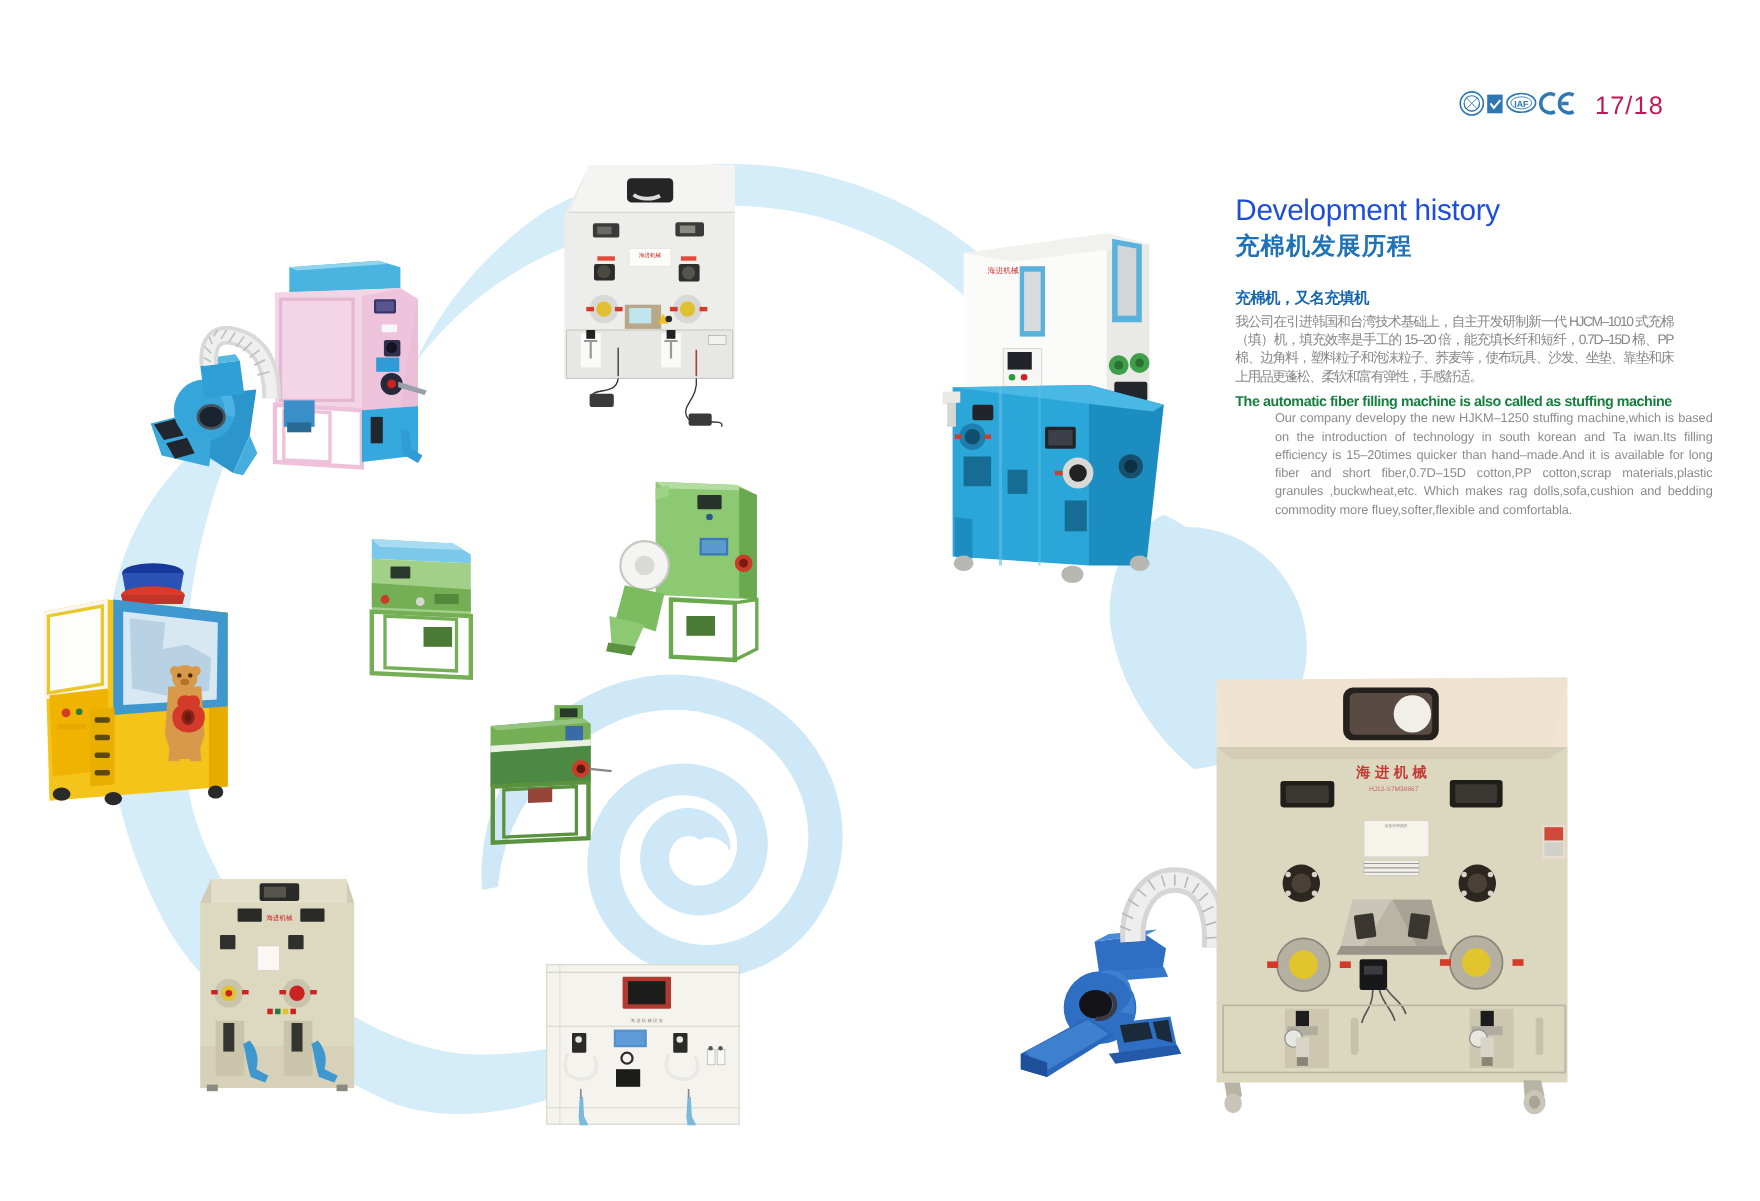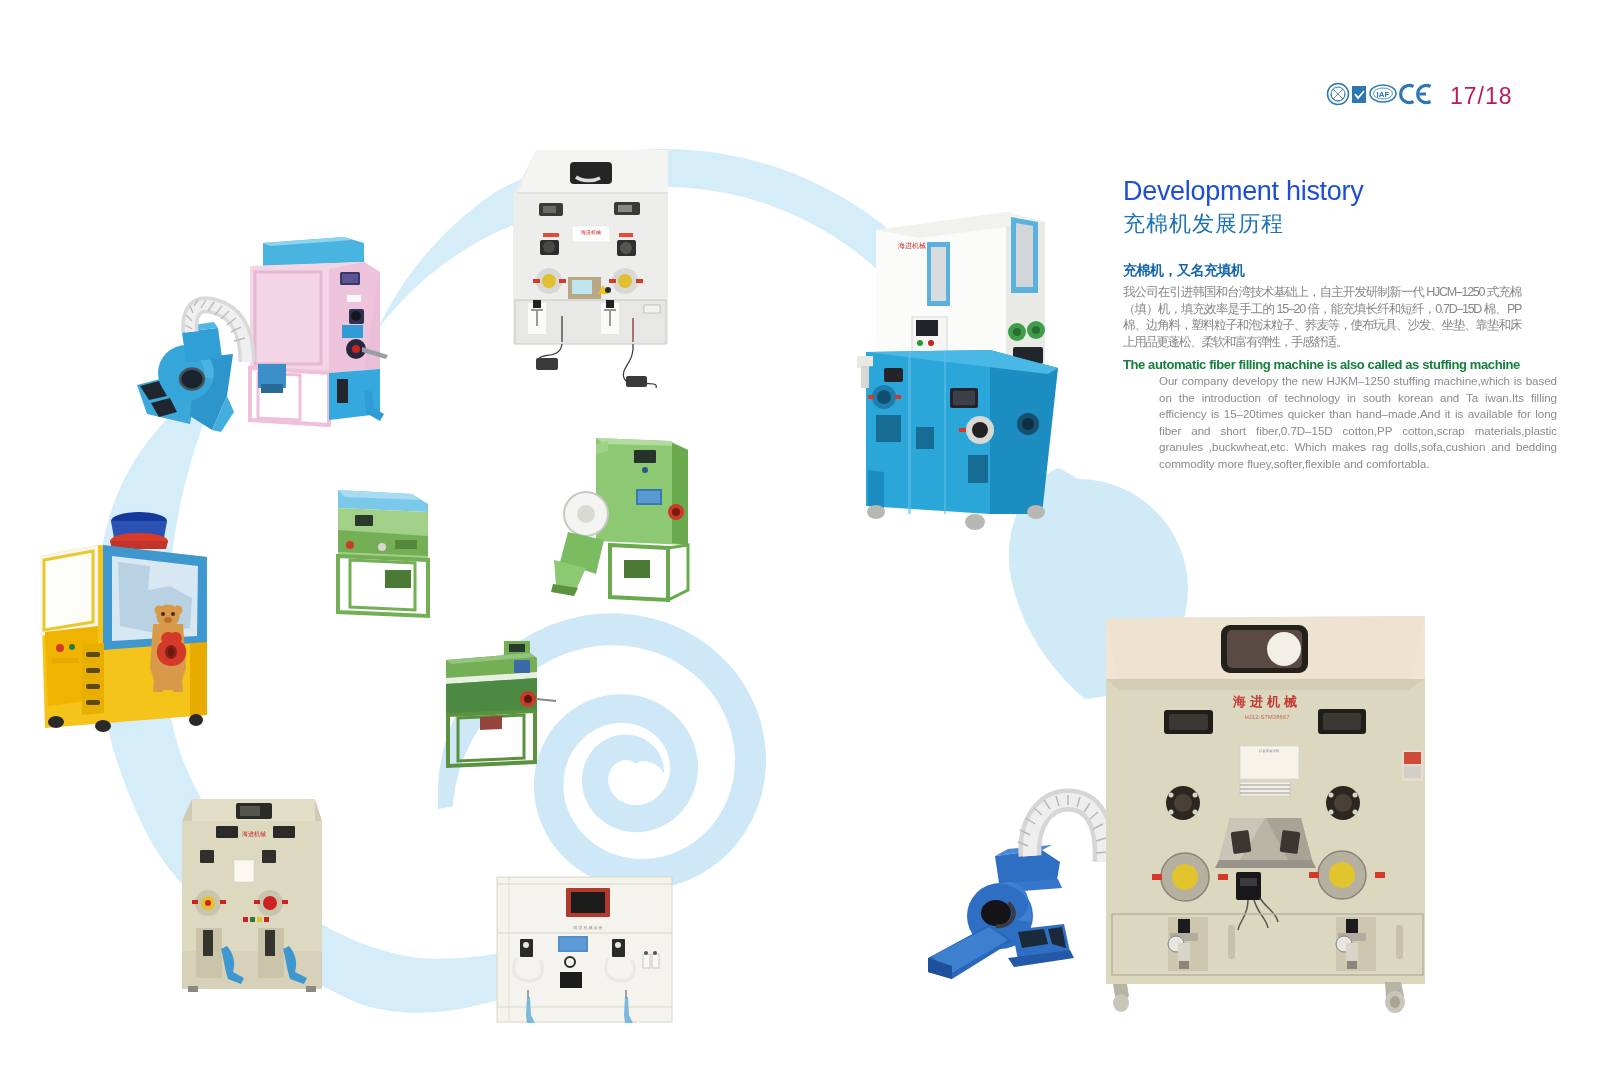--- a/index.html
+++ b/index.html
@@ -2,21 +2,21 @@
 <html><head>
 <meta charset="utf-8">
 <style>
 * { margin:0; padding:0; box-sizing:border-box; }
 body { width:1600px; height:1092px; background:#ffffff; font-family:"Liberation Sans", sans-serif; position:relative; overflow:hidden; }
 #art { position:absolute; left:0; top:0; }
 .logos { position:absolute; left:1326px; top:81px; width:260px; height:26px; }
 .pageno { position:absolute; left:1450px; top:83px; font-size:23px; color:#be185d; letter-spacing:1px; }
 .col { position:absolute; left:1123px; top:0px; width:398px; }
 h1 { position:absolute; top:176px; left:0; font-size:27px; font-weight:normal; color:#1d4ed8; letter-spacing:-0.3px; }
-h2 { position:absolute; top:209px; left:0; font-size:22px; font-weight:normal; color:#1e73b8; letter-spacing:1px; }
+h2 { position:absolute; top:209px; left:0; font-size:22px; font-weight:bold; color:#1e73b8; letter-spacing:1px; }
 .sub1 { position:absolute; top:262px; left:0; font-size:14px; font-weight:bold; color:#1565ad; letter-spacing:-0.5px; }
 .zh { position:absolute; top:284px; left:0; width:398px; font-size:12.5px; color:#878787; line-height:16.5px; text-align:justify; letter-spacing:-1.3px; }
 .sub2 { position:absolute; top:357px; left:0; font-size:13px; font-weight:bold; color:#15803d; letter-spacing:-0.4px; white-space:nowrap; }
 .en { position:absolute; top:373px; left:0; width:398px; font-size:11.6px; color:#8b8b8b; line-height:16.55px; text-align:justify; letter-spacing:-0.05px;margin-left:36px; }
 </style>
 </head>
 <body>
 <svg id="art" width="1600" height="1092" viewBox="0 0 1600 1092">
 <path d="M 376.2 330.1 L 381.3 321.3 L 386.0 312.3 L 391.0 303.4 L 396.3 294.7 L 401.9 286.0 L 407.7 277.6 L 413.8 269.2 L 420.2 261.1 L 426.9 253.1 L 433.8 245.3 L 440.9 237.7 L 448.4 230.3 L 456.0 223.1 L 463.9 216.1 L 472.1 209.3 L 480.4 202.8 L 489.0 196.5 L 497.8 190.4 L 507.3 185.6 L 516.9 181.0 L 526.6 176.7 L 536.5 172.8 L 546.5 169.1 L 556.6 165.7 L 566.8 162.6 L 577.0 159.9 L 587.4 157.4 L 597.8 155.2 L 608.3 153.4 L 618.8 151.9 L 629.4 150.7 L 640.0 149.8 L 650.6 149.3 L 661.3 149.0 L 671.9 149.1 L 682.5 149.5 L 693.1 150.2 L 703.7 151.2 L 714.3 152.6 L 724.8 154.3 L 735.2 156.2 L 745.6 158.5 L 756.0 161.2 L 766.2 164.1 L 776.3 167.3 L 786.4 170.8 L 796.3 174.6 L 806.1 178.8 L 815.8 183.2 L 825.3 187.9 L 834.7 192.9 L 844.0 198.2 L 853.0 203.7 L 862.0 209.5 L 870.7 215.6 L 879.2 221.9 L 887.6 228.5 L 895.7 235.4 L 903.7 242.5 L 911.4 249.8 L 918.9 257.3 L 926.2 265.1 L 933.2 273.1 L 940.0 281.3 L 946.5 289.7 L 952.8 298.3 L 958.8 307.0 L 964.6 316.0 L 970.1 325.1 L 975.3 334.4 L 980.2 343.8 L 984.8 353.4 L 950.4 369.5 L 946.3 360.9 L 941.9 352.5 L 937.2 344.2 L 932.3 336.1 L 927.2 328.1 L 921.8 320.2 L 916.2 312.6 L 910.3 305.1 L 904.3 297.8 L 898.0 290.6 L 891.5 283.7 L 884.8 277.0 L 877.9 270.4 L 870.9 264.1 L 863.6 258.0 L 856.1 252.1 L 848.5 246.5 L 840.7 241.0 L 832.8 235.8 L 824.6 230.9 L 816.4 226.2 L 808.0 221.7 L 799.5 217.5 L 790.8 213.6 L 782.1 209.9 L 773.2 206.5 L 764.3 203.3 L 755.2 200.5 L 746.1 197.8 L 736.9 195.5 L 727.6 193.5 L 718.3 191.7 L 708.9 190.2 L 699.5 189.0 L 690.0 188.1 L 680.5 187.4 L 671.0 187.1 L 661.5 187.0 L 652.1 187.2 L 642.6 187.7 L 633.1 188.5 L 623.7 189.6 L 614.3 190.9 L 604.9 192.6 L 595.6 194.5 L 586.4 196.7 L 577.2 199.2 L 568.1 201.9 L 559.1 204.9 L 550.2 208.2 L 541.4 211.8 L 532.7 215.6 L 524.1 219.7 L 515.6 224.0 L 506.8 227.7 L 498.1 231.6 L 489.4 235.8 L 480.8 240.3 L 472.4 245.1 L 464.1 250.2 L 455.9 255.5 L 447.8 261.1 L 439.9 266.9 L 432.2 273.0 L 424.6 279.3 L 417.2 285.9 L 410.0 292.8 L 402.9 299.9 L 396.1 307.2 L 389.5 314.7 L 383.1 322.5 L 377.5 330.9 Z" fill="#d5ecf9" opacity="1.0"></path>
 <path d="M 1058 468 C 1065 471 1072 475 1078 479 A 110 110 0 0 1 1188 589 A 110 110 0 0 1 1085 699 C 1048 668 1018 622 1010 572 C 1004 530 1022 484 1058 468 Z" fill="#d0eaf8"></path>
@@ -438,16 +438,16 @@
 <path d="M 87.5 5.5 A 8.6 8.6 0 1 0 87.5 20.5"></path>
 <path d="M 104.5 5.5 A 8.6 8.6 0 1 0 104.5 20.5 M 93.5 13 h 6.5"></path>
 </g>
 </svg>
 </div>
 <div class="pageno">17/18</div>
 <div class="col">
 <h1>Development history</h1>
 <h2>充棉机发展历程</h2>
 <div class="sub1">充棉机，又名充填机</div>
-<div class="zh">我公司在引进韩国和台湾技术基础上，自主开发研制新一代 HJCM–1250 式充棉（填）机，填充效率是手工的 15–20 倍，能充填长纤和短纤，0.7D–15D 棉、PP 棉、边角料，塑料粒子和泡沫粒子、荞麦等，使布玩具、沙发、坐垫、靠垫和床上用品更蓬松、柔软和富有弹性，手感舒适。</div>
+<div class="zh">我公司在引进韩国和台湾技术基础上，自主开发研制新一代 HJCM–1010 式充棉（填）机，填充效率是手工的 15–20 倍，能充填长纤和短纤，0.7D–15D 棉、PP 棉、边角料，塑料粒子和泡沫粒子、荞麦等，使布玩具、沙发、坐垫、靠垫和床上用品更蓬松、柔软和富有弹性，手感舒适。</div>
 <div class="sub2">The automatic fiber filling machine is also called as stuffing machine</div>
 <div class="en">Our company developy the new HJKM–1250 stuffing machine,which is based on the introduction of technology in south korean and Ta iwan.Its filling efficiency is 15–20times quicker than hand–made.And it is available for long fiber and short fiber,0.7D–15D cotton,PP cotton,scrap materials,plastic granules ,buckwheat,etc. Which makes rag dolls,sofa,cushion and bedding commodity more fluey,softer,flexible and comfortabla.</div>
 </div>
 
 </body></html>

